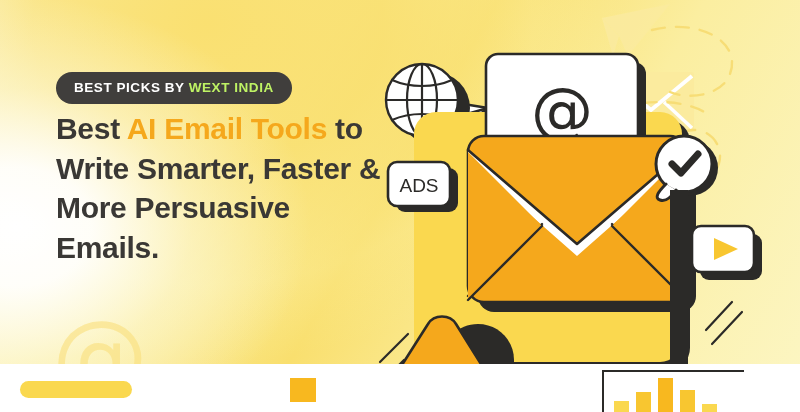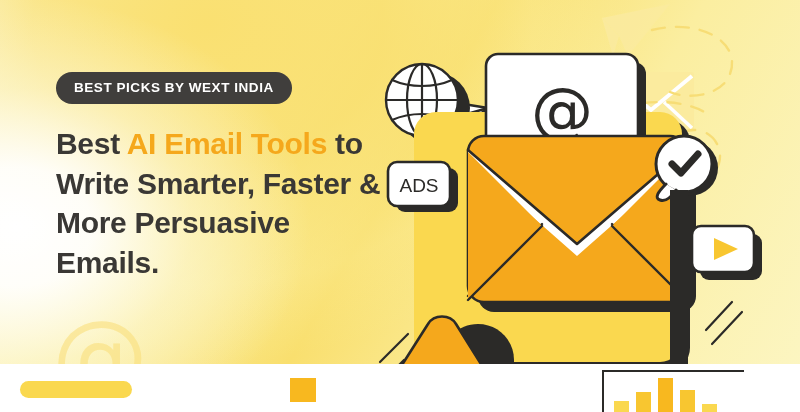--- a/index.html
+++ b/index.html
@@ -35,23 +35,23 @@
   #badge {
     display:inline-block;
     background:#403E3C;
     color:#FFFFFF;
     border-radius:22px;
     padding:8px 18px 9px 18px;
     font-size:13.5px; font-weight:700;
     letter-spacing:.55px;
     white-space:nowrap;
   }
-  #badge .hl { color:#ffffff; }
+  #badge .hl { color:#bef264; }
   #headline {
-    margin-top:20px;
+    margin-top:5px;
     font-size:30px;
     line-height:1.32;
     font-weight:700;
     color:#3A3835;
     letter-spacing:-.3px;
   }
   #headline .hl { color:#F5A81C; }
 
   
   #art { position:absolute; left:370px; top:0; width:430px; height:412px; }

